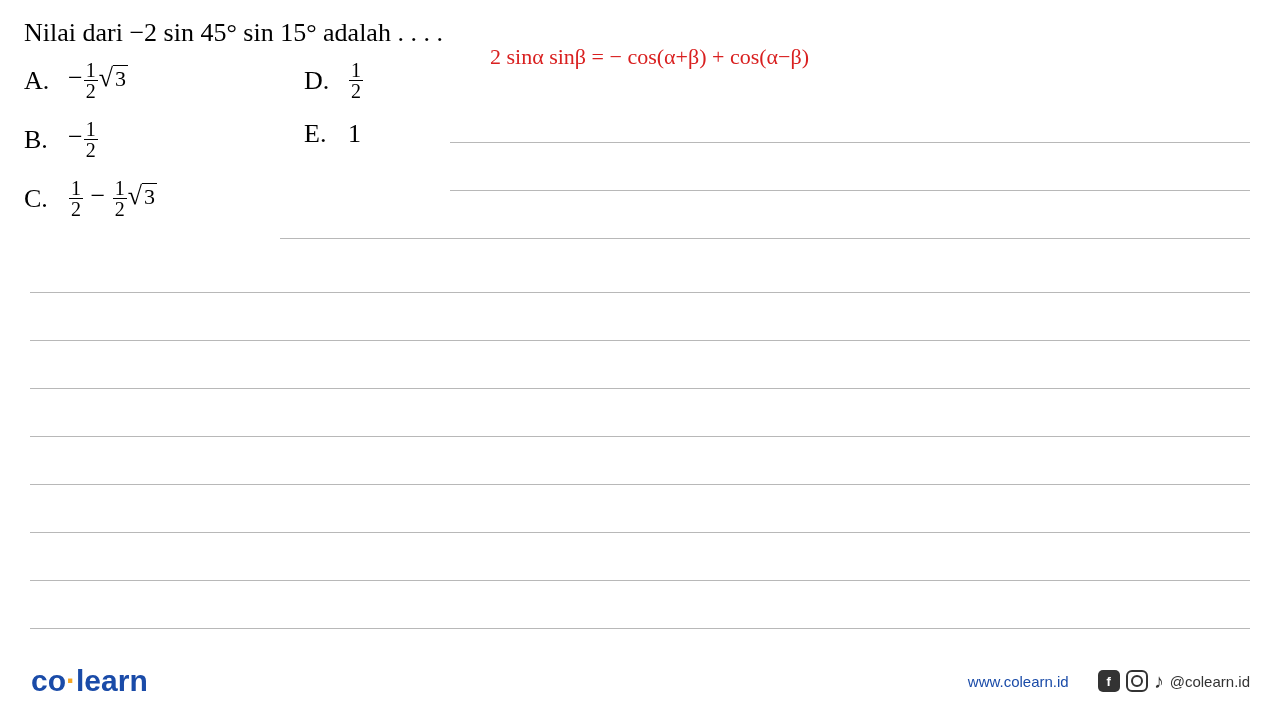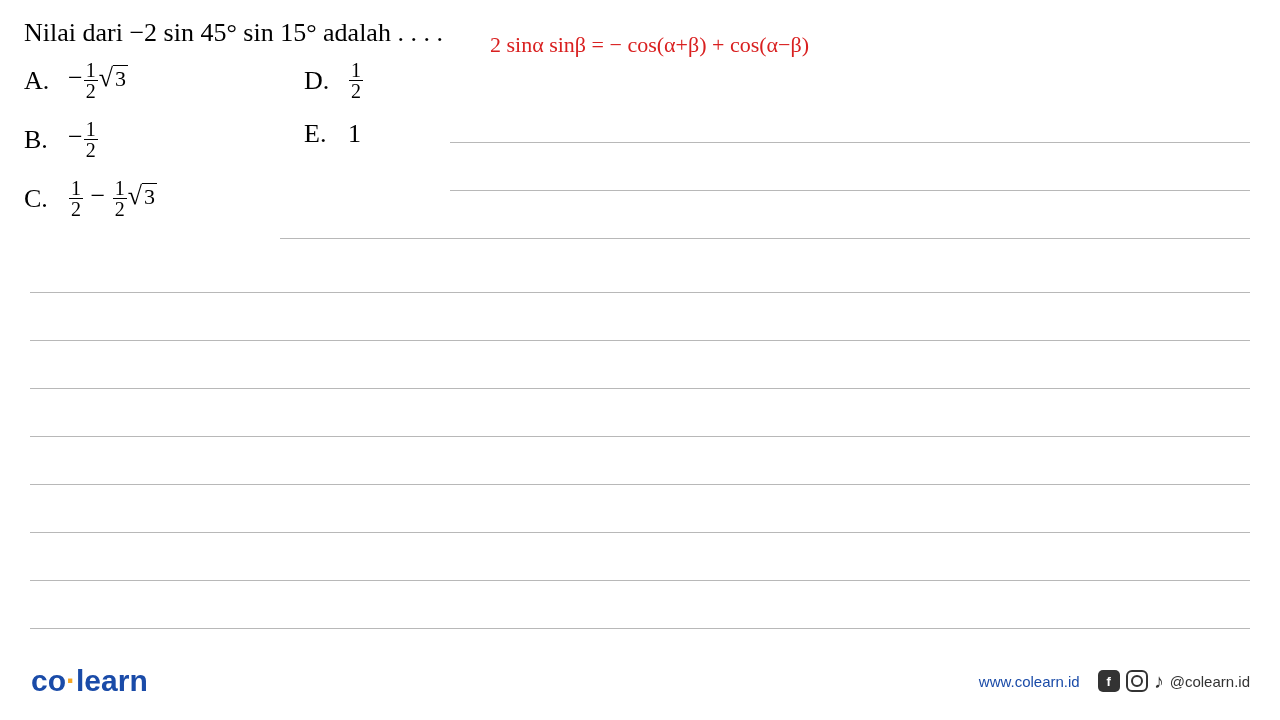--- a/index.html
+++ b/index.html
@@ -56,21 +56,21 @@
     }
     .sqrt .rad {
       border-top: 1.5px solid #000;
       padding: 0 2px;
       font-size: 22px;
       margin-top: 2px;
     }
     .handwriting-area {
       position: absolute;
       left: 490px;
-      top: 32px;
+      top: 44px;
       width: 760px;
       font-family: 'Comic Sans MS', cursive;
       font-size: 22px;
     }
     .hw-red { color: #d92020; margin-bottom: 8px; }
     .hw-blue { color: #0a4fa8; margin-bottom: 8px; }
     .hw-line { margin-bottom: 6px; }
     .ruled-lines {
       position: absolute;
       top: 245px;
@@ -114,21 +114,21 @@
     }
     .logo {
       font-size: 30px;
       font-weight: bold;
       color: #1a4ba8;
     }
     .logo .dot { color: #f5a623; }
     .footer-right {
       display: flex;
       align-items: center;
-      gap: 18px;
+      gap: 29px;
       font-size: 15px;
       color: #333;
     }
     .url { color: #1a4ba8; font-size: 15px; }
     .social {
       display: flex;
       align-items: center;
       gap: 6px;
     }
     .social-icon {

